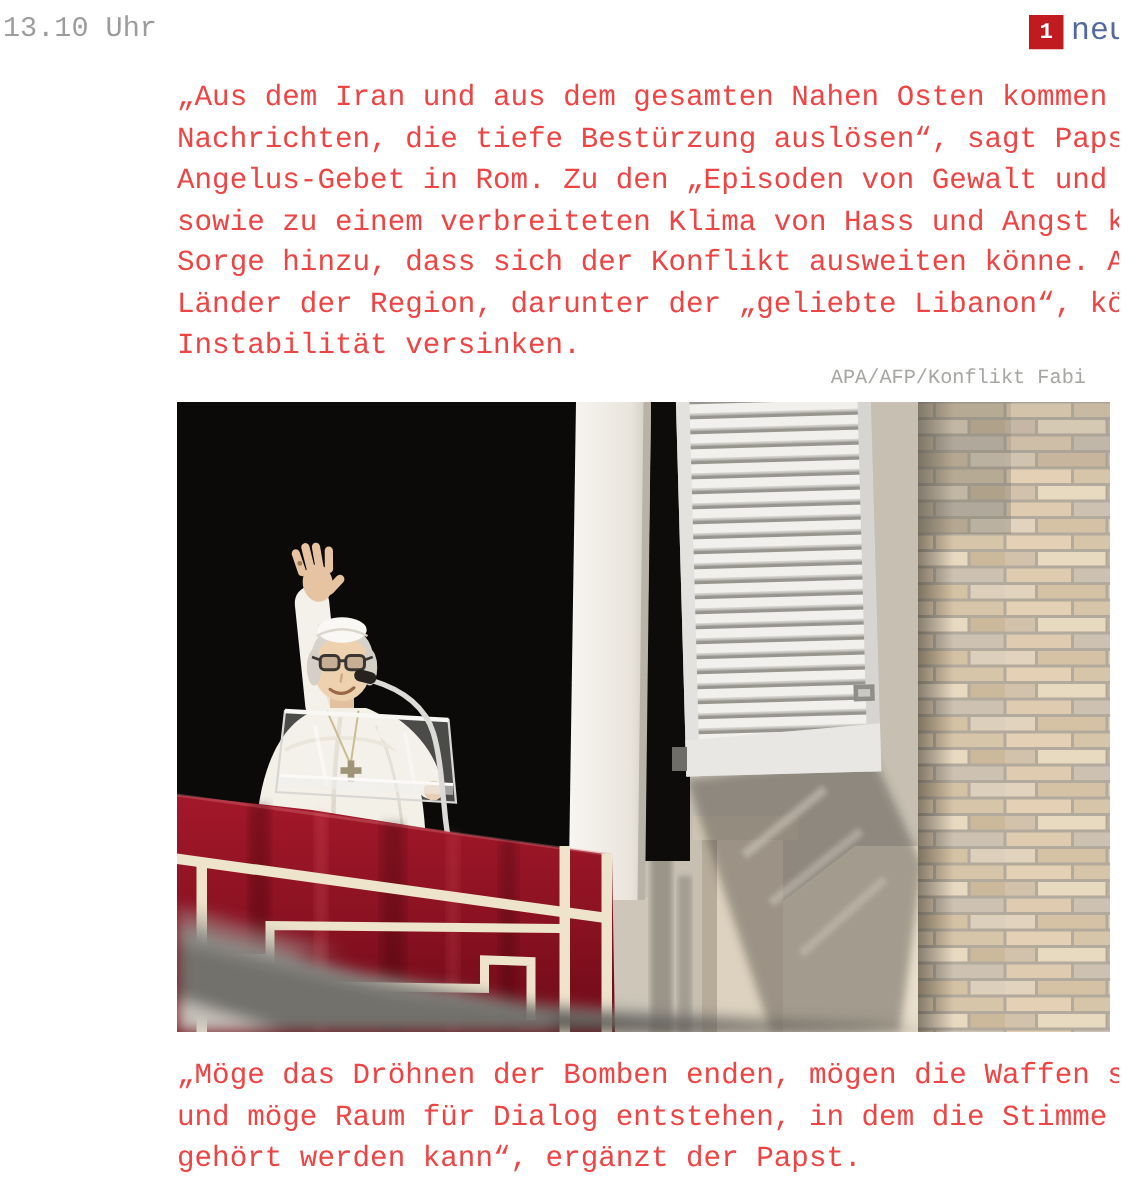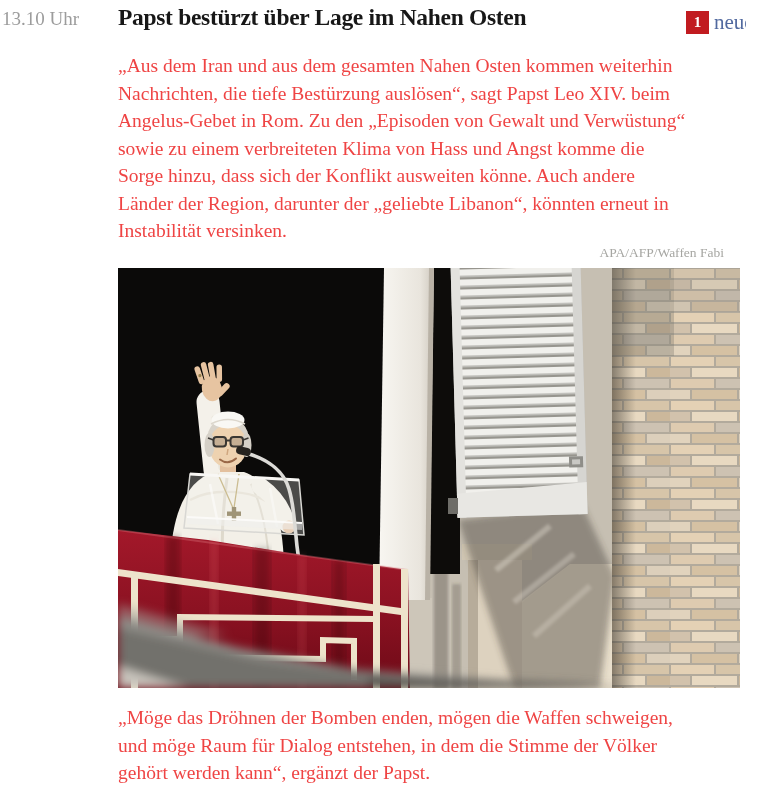--- a/index.html
+++ b/index.html
@@ -1,18 +1,18 @@
 <!DOCTYPE html>
 <html><head>
 <meta charset="utf-8">
 <title>Liveticker</title>
 <style>
   html,body{margin:0;padding:0;background:#fff;}
   .page{position:relative;width:746px;height:799px;background:#fff;overflow:hidden;
-        font-family:Liberation Serif, serif;}
+        font-family:Liberation Mono, monospace;}
   .ts{position:absolute;left:2px;top:8px;font-size:19px;color:#9c9c9c;}
   .headline{position:absolute;left:118px;top:4px;margin:0;font-size:23.5px;font-weight:700;
             letter-spacing:-0.3px;color:#171717;white-space:nowrap;}
   .badge-wrap{position:absolute;left:686px;top:10px;display:flex;align-items:center;gap:5px;
               cursor:pointer;max-width:76px;overflow:hidden;}
   .badge{width:23px;height:23px;background:#c11b20;color:#fff;font-size:15px;font-weight:700;
          display:flex;align-items:center;justify-content:center;flex:0 0 auto;}
   .badge-label{color:#51699f;font-size:21px;white-space:nowrap;}
   .body-text{position:absolute;left:118px;width:644px;margin:0;font-size:19.5px;
              line-height:27.5px;color:#ef4444;white-space:pre;}
@@ -23,36 +23,35 @@
          background:#0b0a09;}
   .photo svg{display:block;}
 </style>
 </head>
 <body>
 
 <div class="page">
 
   <div class="ts">13.10 Uhr</div>
 
-  <h2 class="headline">Papst bestürzt über Lage im Nahen Osten</h2>
 
   <div class="badge-wrap">
     <span class="badge">1</span>
     <span class="badge-label">neue</span>
   </div>
 
   <p class="body-text p1">„Aus dem Iran und aus dem gesamten Nahen Osten kommen weiterhin
 Nachrichten, die tiefe Bestürzung auslösen“, sagt Papst Leo XIV. beim
 Angelus-Gebet in Rom. Zu den „Episoden von Gewalt und Verwüstung“
 sowie zu einem verbreiteten Klima von Hass und Angst komme die
 Sorge hinzu, dass sich der Konflikt ausweiten könne. Auch andere
 Länder der Region, darunter der „geliebte Libanon“, könnten erneut in
 Instabilität versinken.</p>
 
-  <div class="credit">APA/AFP/Waffen Fabi</div>
+  <div class="credit">APA/AFP/Konflikt Fabi</div>
 
   <div class="photo" role="img" aria-label="Papst Leo XIV. winkt beim Angelus-Gebet aus einem Fenster des Apostolischen Palasts">
     <svg viewBox="0 0 622 420" width="622" height="420" xmlns="http://www.w3.org/2000/svg">
       <defs>
         <linearGradient id="frameG" x1="0" y1="0" x2="1" y2="0">
           <stop offset="0" stop-color="#f8f6f1"></stop>
             <stop offset="0.75" stop-color="#e9e5dd"></stop>
             <stop offset="1" stop-color="#cfc9bf"></stop>
         </linearGradient>
         <linearGradient id="banG" x1="0" y1="0" x2="0" y2="1">

